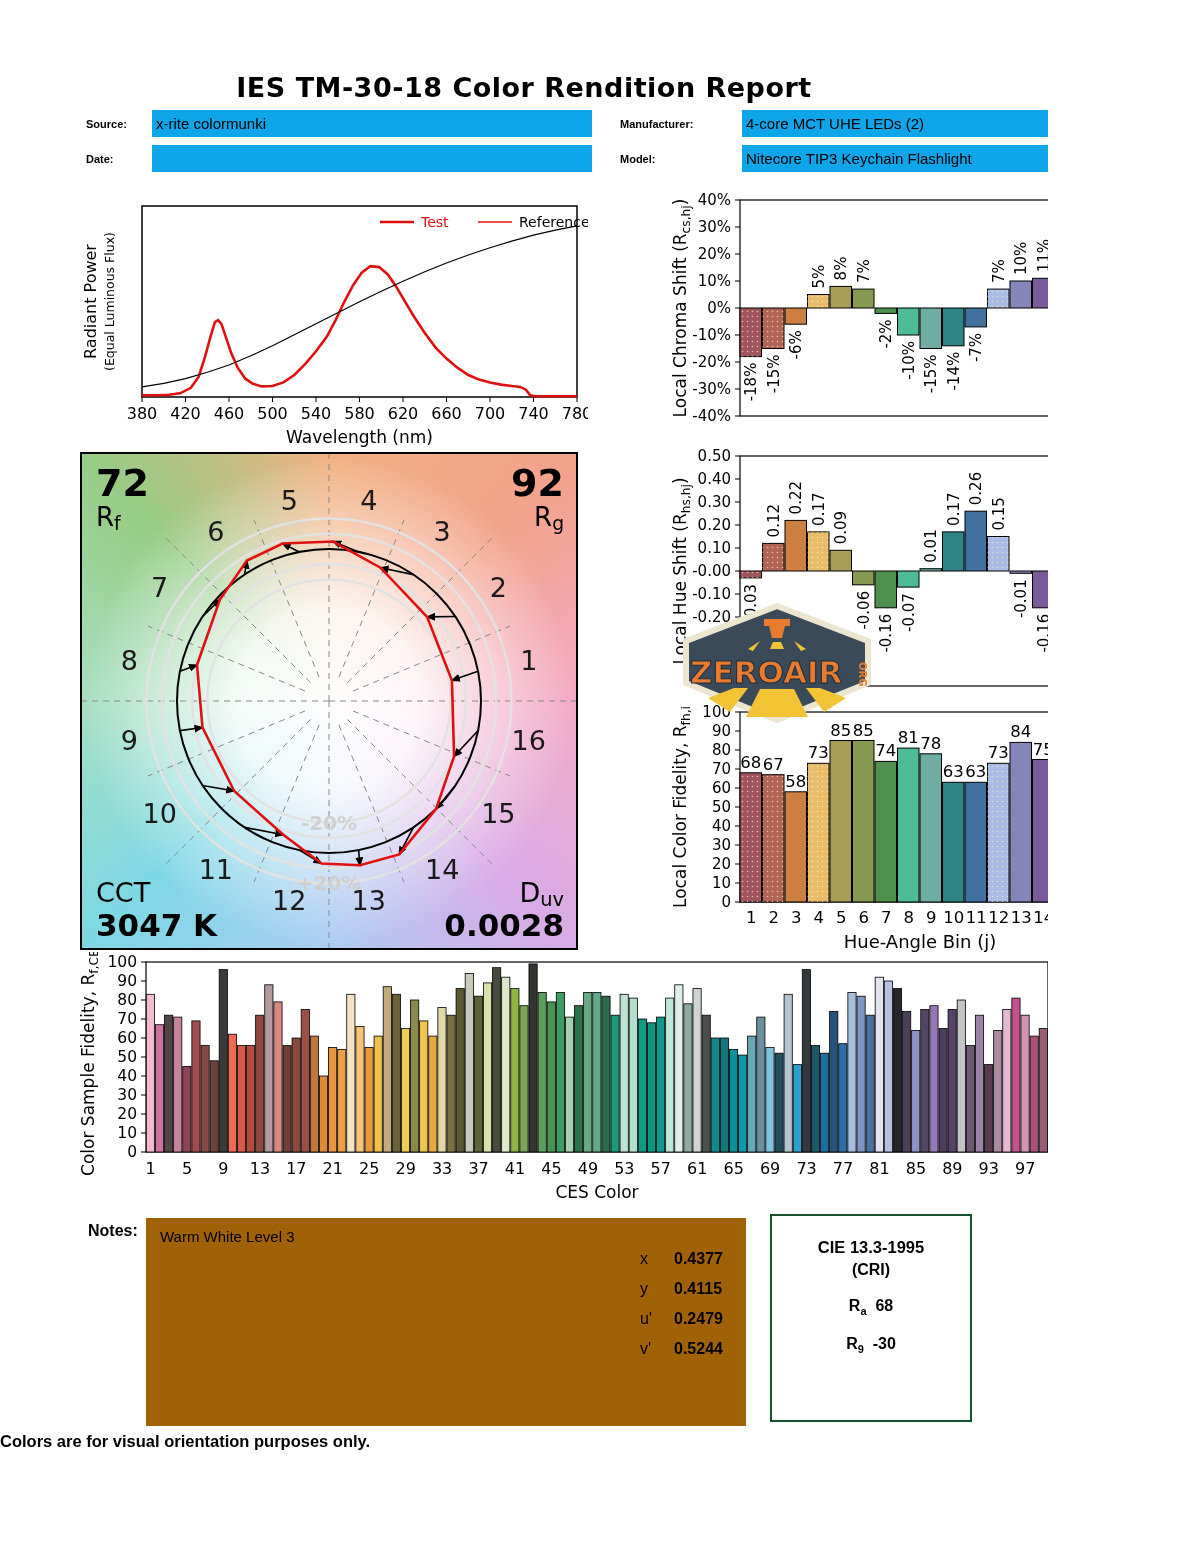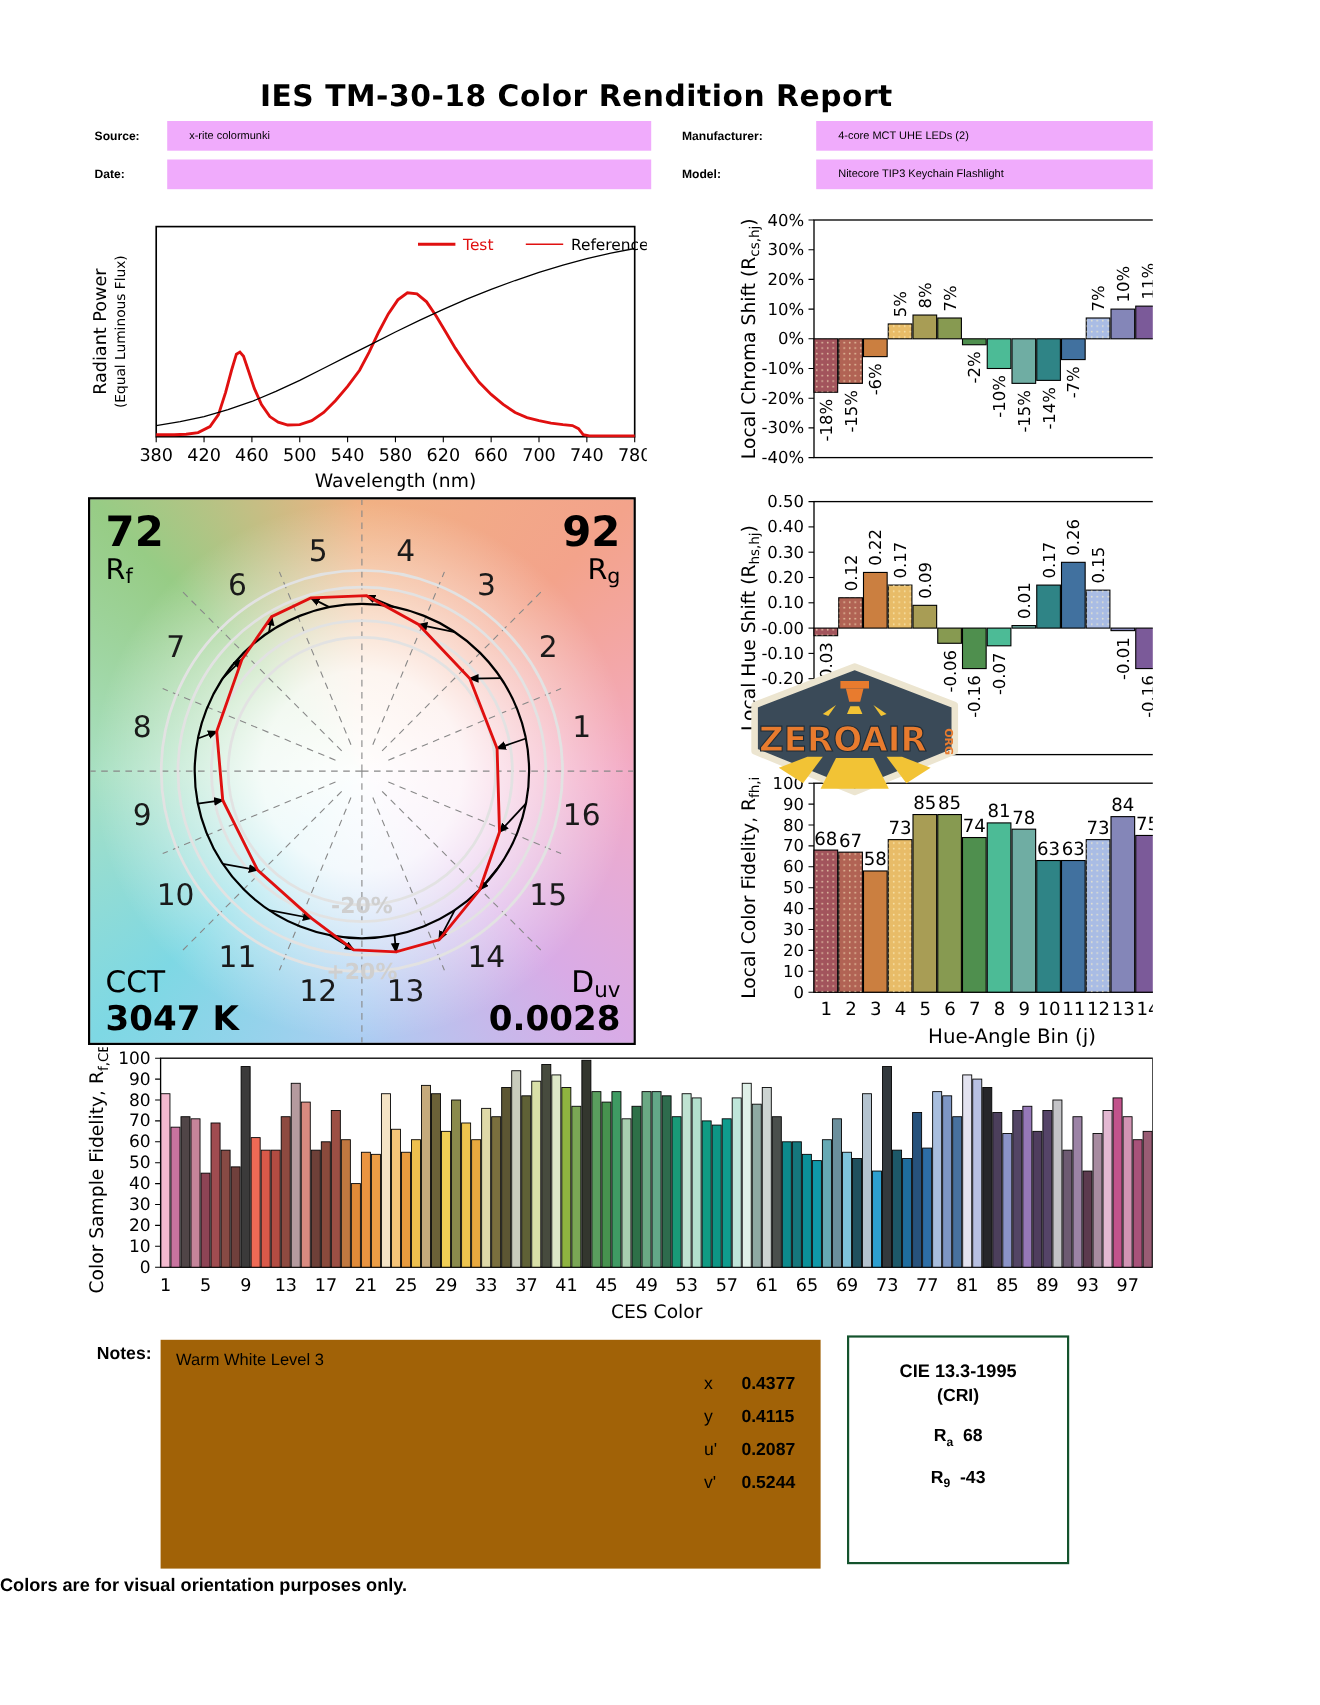--- a/index.html
+++ b/index.html
@@ -4,21 +4,21 @@
 <style>
   html,body{margin:0;padding:0;background:#fff;}
   #page{position:relative;width:1048px;height:1550px;background:#fff;overflow:hidden;
         font-family:"Liberation Sans",sans-serif;color:#000;}
   .title{position:absolute;top:72px;left:0;width:100%;text-align:center;
          font-size:27px;font-weight:bold;font-family:"DejaVu Sans",sans-serif;letter-spacing:0.5px;}
   
   .hdr{position:absolute;left:86px;top:110px;width:1040px;display:grid;
        grid-template-columns:66px 440px 28px 122px 1fr;grid-row-gap:8px;align-items:center;}
   .hlabel{font-weight:bold;font-size:11px;white-space:nowrap;}
-  .hval{background:#f0abfc;height:27px;line-height:27px;font-size:10px;padding-left:20px;}
+  .hval{background:#0ea5e9;height:27px;line-height:27px;font-size:15px;padding-left:4px;}
   
   .chartbox{position:absolute;}
   svg text{font-family:"DejaVu Sans",sans-serif;}
   
   #cvg{position:absolute;left:80px;top:452px;width:494px;height:494px;border:2px solid #000;
        background:
         radial-gradient(circle at 50% 50%, rgba(255,255,255,0.98) 0%, rgba(255,255,255,0.88) 26%, rgba(255,255,255,0) 70%),
         conic-gradient(from 0deg,#f1b183,#f3a38b,#f3abc6,#d9abe6,#abcdf2,#7ed8e4,#a8e0c2,#97cc85,#f1b183);}
   #cvg svg{position:absolute;left:0;top:0;}
   
@@ -574,30 +574,30 @@
     <div class="coordrow">
       <span class="cl">x</span>
       <span class="cv">0.4377</span>
     </div>
     <div class="coordrow">
       <span class="cl">y</span>
       <span class="cv">0.4115</span>
     </div>
     <div class="coordrow">
       <span class="cl">u'</span>
-      <span class="cv">0.2087</span>
+      <span class="cv">0.2479</span>
     </div>
     <div class="coordrow">
       <span class="cl">v'</span>
       <span class="cv">0.5244</span>
     </div>
   </div>
 
   <div class="cribox">
     <div class="ct">CIE 13.3-1995</div>
     <div class="cs">(CRI)</div>
     <div class="cr">R<sub>a</sub>&nbsp;&nbsp;<span>68</span></div>
-    <div class="cr">R<sub>9</sub>&nbsp;&nbsp;<span>-43</span></div>
+    <div class="cr">R<sub>9</sub>&nbsp;&nbsp;<span>-30</span></div>
   </div>
 
   <div class="footer">Colors are for visual orientation purposes only.</div>
 
 </div>
 
 </body></html>

